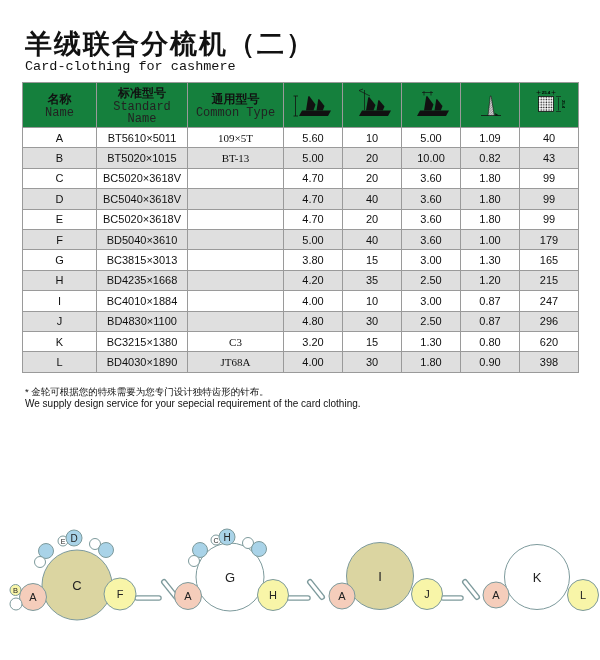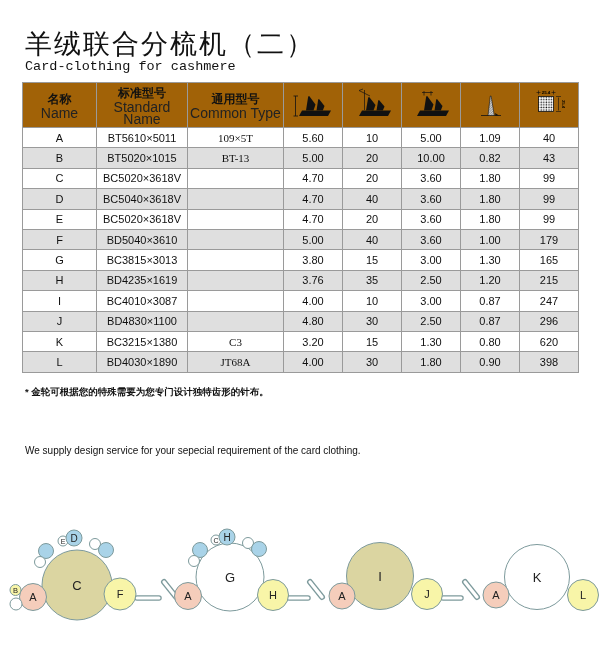--- a/index.html
+++ b/index.html
@@ -3,45 +3,45 @@
 <meta charset="utf-8">
 <style>
   html,body{margin:0;padding:0;}
   body{
     width:600px;height:660px;position:relative;background:#ffffff;
     font-family:"Liberation Sans","DejaVu Sans",sans-serif;color:#111;
     overflow:hidden;
   }
   .title-zh{
     position:absolute;left:25px;top:26px;font-size:27px;letter-spacing:2px;
-    font-weight:400;color:#111;white-space:nowrap;
+    font-weight:700;color:#111;white-space:nowrap;
   }
   .title-en{
     position:absolute;left:25px;top:59px;font-size:13.5px;color:#111;white-space:nowrap;font-family:Liberation Mono, monospace;
   }
   table.spec{
     position:absolute;left:22px;top:82px;width:556px;
     border-collapse:collapse;table-layout:fixed;
   }
   table.spec th,table.spec td{
     border:1px solid #9a9a9a;padding:0;text-align:center;vertical-align:middle;
     overflow:hidden;
   }
-  table.spec thead th{background:#a16207;height:44px;}
+  table.spec thead th{background:#15803d;height:44px;}
   th .zh{font-size:12px;font-weight:bold;line-height:15px;}
-  th .en{font-size:14px;font-weight:normal;line-height:12px;color:#222;}
+  th .en{font-size:12px;font-weight:normal;line-height:12px;color:#222;font-family:Liberation Mono, monospace;}
   table.spec tbody td{height:19.4px;font-size:11px;background:#ffffff;}
   table.spec tbody tr.alt td{background:#dfdfdf;}
   td.left{text-align:left;padding-left:14px;font-family:Liberation Serif, serif;}
   svg.colicon{display:block;margin:0 auto;}
   .footnote-zh{
-    position:absolute;left:25px;top:386px;font-size:9.5px;font-weight:bold;color:#111;
+    position:absolute;left:25px;top:386px;font-size:9.5px;font-weight:normal;color:#111;
   }
   .footnote-en{
-    position:absolute;left:25px;top:398px;font-size:10px;color:#111;margin-top:47px;
+    position:absolute;left:25px;top:398px;font-size:10px;color:#111;
   }
   #machines{position:absolute;left:0;top:520px;}
   #machines text{font-family:"Liberation Sans","DejaVu Sans",sans-serif;fill:#222;}
 </style>
 </head>
 <body>
 
 <div class="title-zh">羊绒联合分梳机（二）</div>
 <div class="title-en">Card-clothing for cashmere</div>
 
@@ -201,31 +201,31 @@
         <td>BC3815×3013</td>
         <td class="left"></td>
         <td>3.80</td>
         <td>15</td>
         <td>3.00</td>
         <td>1.30</td>
         <td>165</td>
       </tr>
       <tr class="alt">
         <td>H</td>
-        <td>BD4235×1619</td>
-        <td class="left"></td>
-        <td>3.76</td>
+        <td>BD4235×1668</td>
+        <td class="left"></td>
+        <td>4.20</td>
         <td>35</td>
         <td>2.50</td>
         <td>1.20</td>
         <td>215</td>
       </tr>
       <tr>
         <td>I</td>
-        <td>BC4010×3087</td>
+        <td>BC4010×1884</td>
         <td class="left"></td>
         <td>4.00</td>
         <td>10</td>
         <td>3.00</td>
         <td>0.87</td>
         <td>247</td>
       </tr>
       <tr class="alt">
         <td>J</td>
         <td>BD4830×1100</td>

